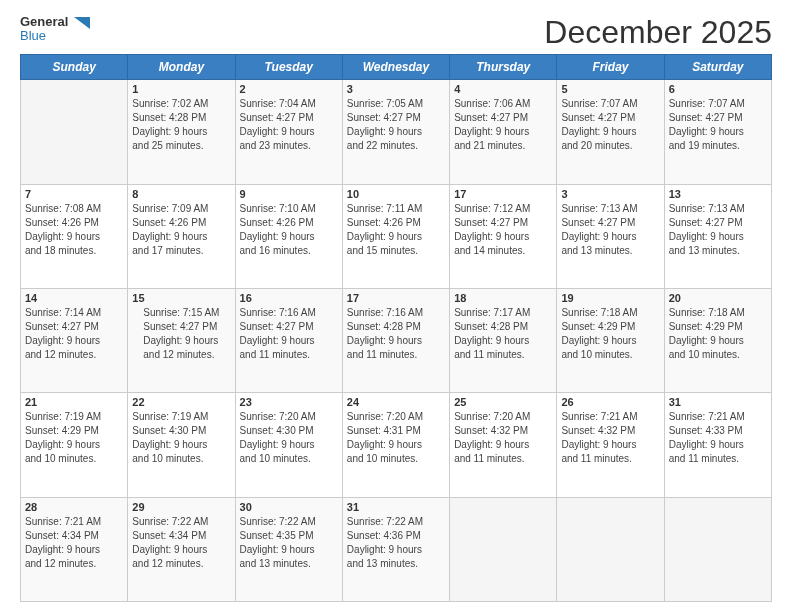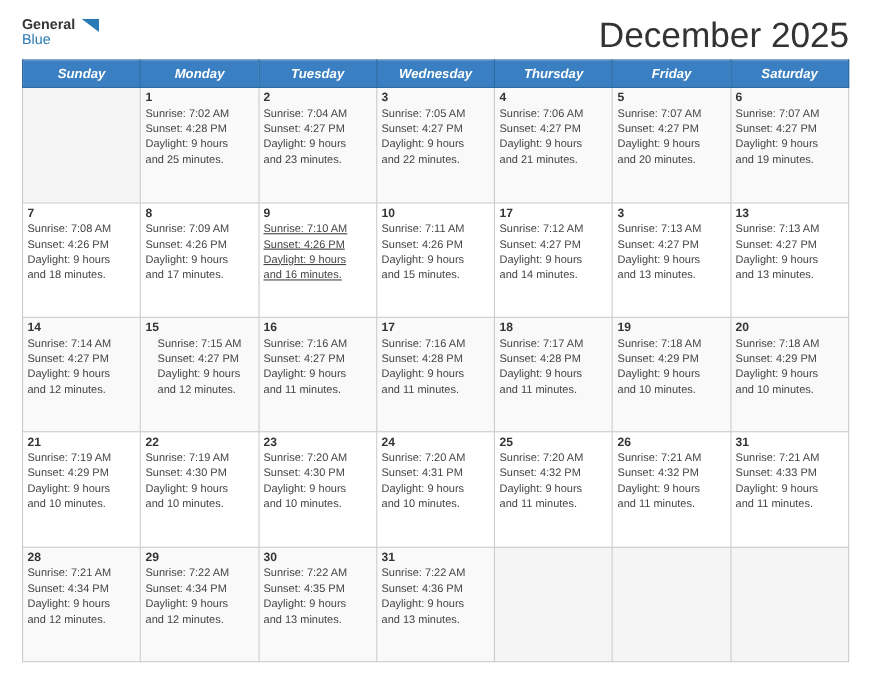--- a/index.html
+++ b/index.html
@@ -178,21 +178,21 @@
           </td>
           <td>
             <span class="day-number">8</span>
             <div class="day-info" style="white-space: pre-line;">Sunrise: 7:09 AM
 Sunset: 4:26 PM
 Daylight: 9 hours
 and 17 minutes.</div>
           </td>
           <td>
             <span class="day-number">9</span>
-            <div class="day-info" style="white-space: pre-line; text-decoration: underline;">Sunrise: 7:10 AM
+            <div class="day-info" style="white-space: pre-line;">Sunrise: 7:10 AM
 Sunset: 4:26 PM
 Daylight: 9 hours
 and 16 minutes.</div>
           </td>
           <td>
             <span class="day-number">10</span>
             <div class="day-info" style="white-space: pre-line;">Sunrise: 7:11 AM
 Sunset: 4:26 PM
 Daylight: 9 hours
 and 15 minutes.</div>

